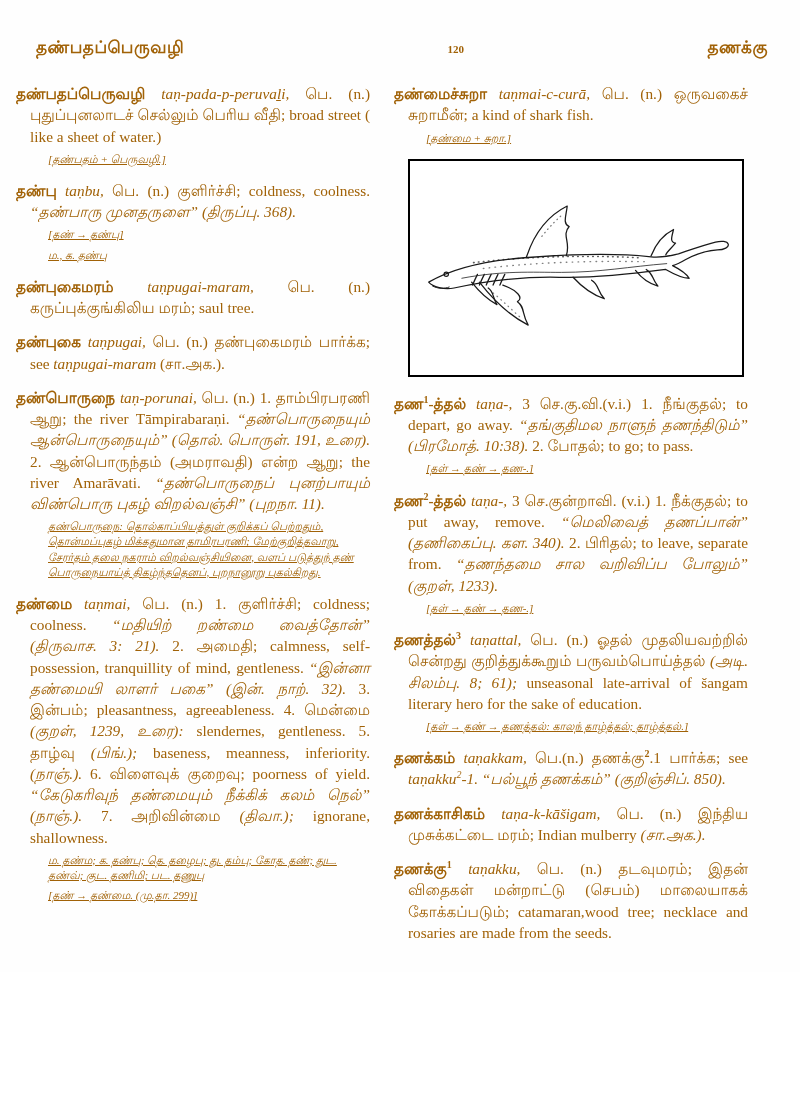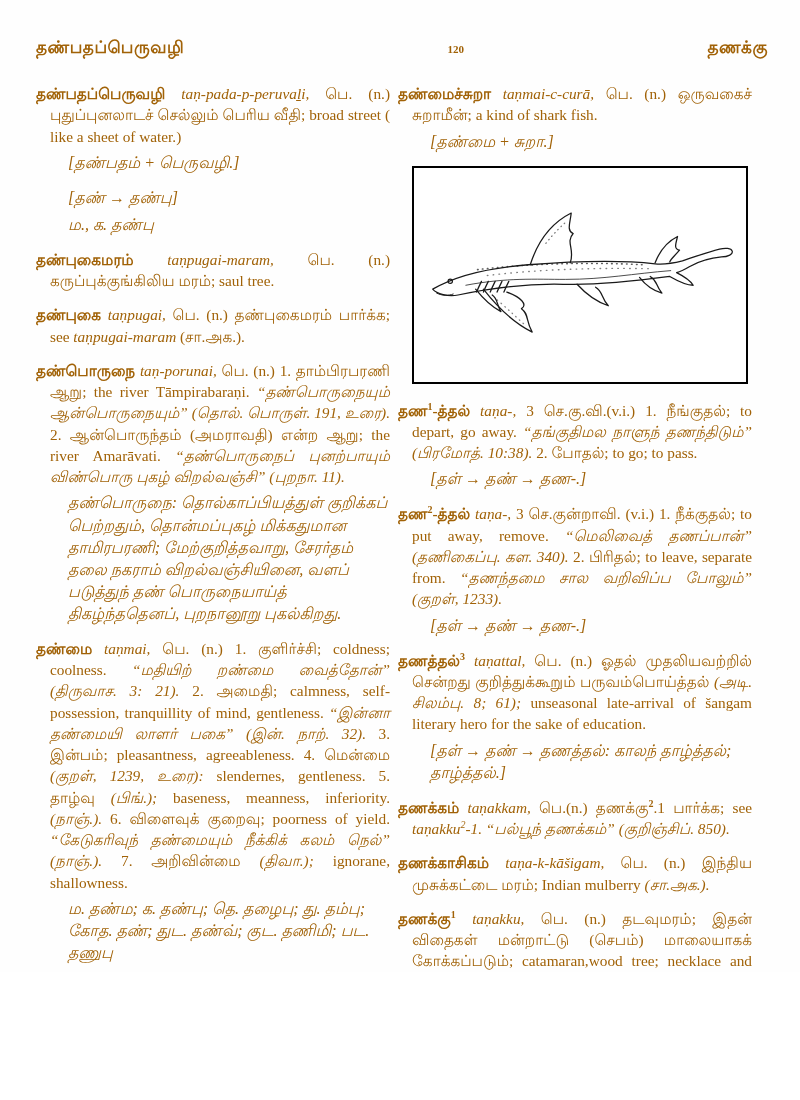--- a/index.html
+++ b/index.html
@@ -8,30 +8,30 @@
     font-family:"Liberation Serif", serif; position:relative; overflow:hidden;
     box-sizing:border-box;
   }
   .page-header {
     display:flex; justify-content:space-between; align-items:baseline;
     padding:38px 32px 0 36px; font-size:17px;
   }
   .page-header .hw { font-weight:bold; letter-spacing:0.5px; }
   .page-header .pageno { font-weight:bold; font-size:11px; transform:translateX(10px); }
   .columns {
-    display:flex; gap:8px; padding:24px 30px 0 36px; box-sizing:border-box;
+    display:flex; gap:24px; padding:24px 30px 0 16px; box-sizing:border-box;
   }
   .col { width:354px; }
   .entry { margin:0 0 13px 0; }
   .entry-main {
     margin:0; padding-left:14px; text-indent:-14px;
     font-size:15.3px; line-height:1.39; text-align:justify;
   }
   .sub {
-    margin:5px 0 2px 32px; font-size:16px; line-height:1.38; text-align:left;
+    margin:5px 0 2px 32px; font-size:11px; line-height:1.38; text-align:left;text-decoration:underline;
   }
   .run-b { font-weight:bold; }
   .run-i { font-style:italic; }
   .run-r { }
   sup { font-size:10px; line-height:0; font-weight:bold; }
   sup.run-i { font-weight:normal; font-style:italic; }
   .figure-box {
     border:2px solid #000; margin:6px 4px 16px 14px; height:214px;
     display:flex; align-items:center; justify-content:center; background:#fff;
   }
@@ -48,20 +48,21 @@
     <span class="hw">தணக்கு</span>
   </div>
 
   <div class="columns">
     <section class="col">
         <div class="entry">
           <p class="entry-main"><span class="run-b">தண்பதப்பெருவழி </span><span class="run-i">taṇ-pada-p-peruvaḻi, </span><span class="run-r">பெ. (n.) புதுப்புனலாடச் செல்லும் பெரிய வீதி; broad street ( like a sheet of water.)</span></p>
           <p class="sub"><span class="run-i">[தண்பதம் + பெருவழி.]</span></p>
         </div>
         <div class="entry">
+          <p class="entry-main"><span class="run-b">தண்பு </span><span class="run-i">taṇbu, </span><span class="run-r">பெ. (n.) குளிர்ச்சி; coldness, coolness. </span><span class="run-i">“தண்பாரு முனதருளை” (திருப்பு. 368).</span></p>
           <p class="sub"><span class="run-i">[தண் → தண்பு]</span></p>
           <p class="sub"><span class="run-i">ம., க. தண்பு</span></p>
         </div>
         <div class="entry">
           <p class="entry-main"><span class="run-b">தண்புகைமரம் </span><span class="run-i">taṇpugai-maram, </span><span class="run-r">பெ. (n.) கருப்புக்குங்கிலிய மரம்; saul tree.</span></p>
         </div>
         <div class="entry">
           <p class="entry-main"><span class="run-b">தண்புகை </span><span class="run-i">taṇpugai, </span><span class="run-r">பெ. (n.) தண்புகைமரம் பார்க்க; see </span><span class="run-i">taṇpugai-maram </span><span class="run-r">(சா.அக.).</span></p>
         </div>
         <div class="entry">

